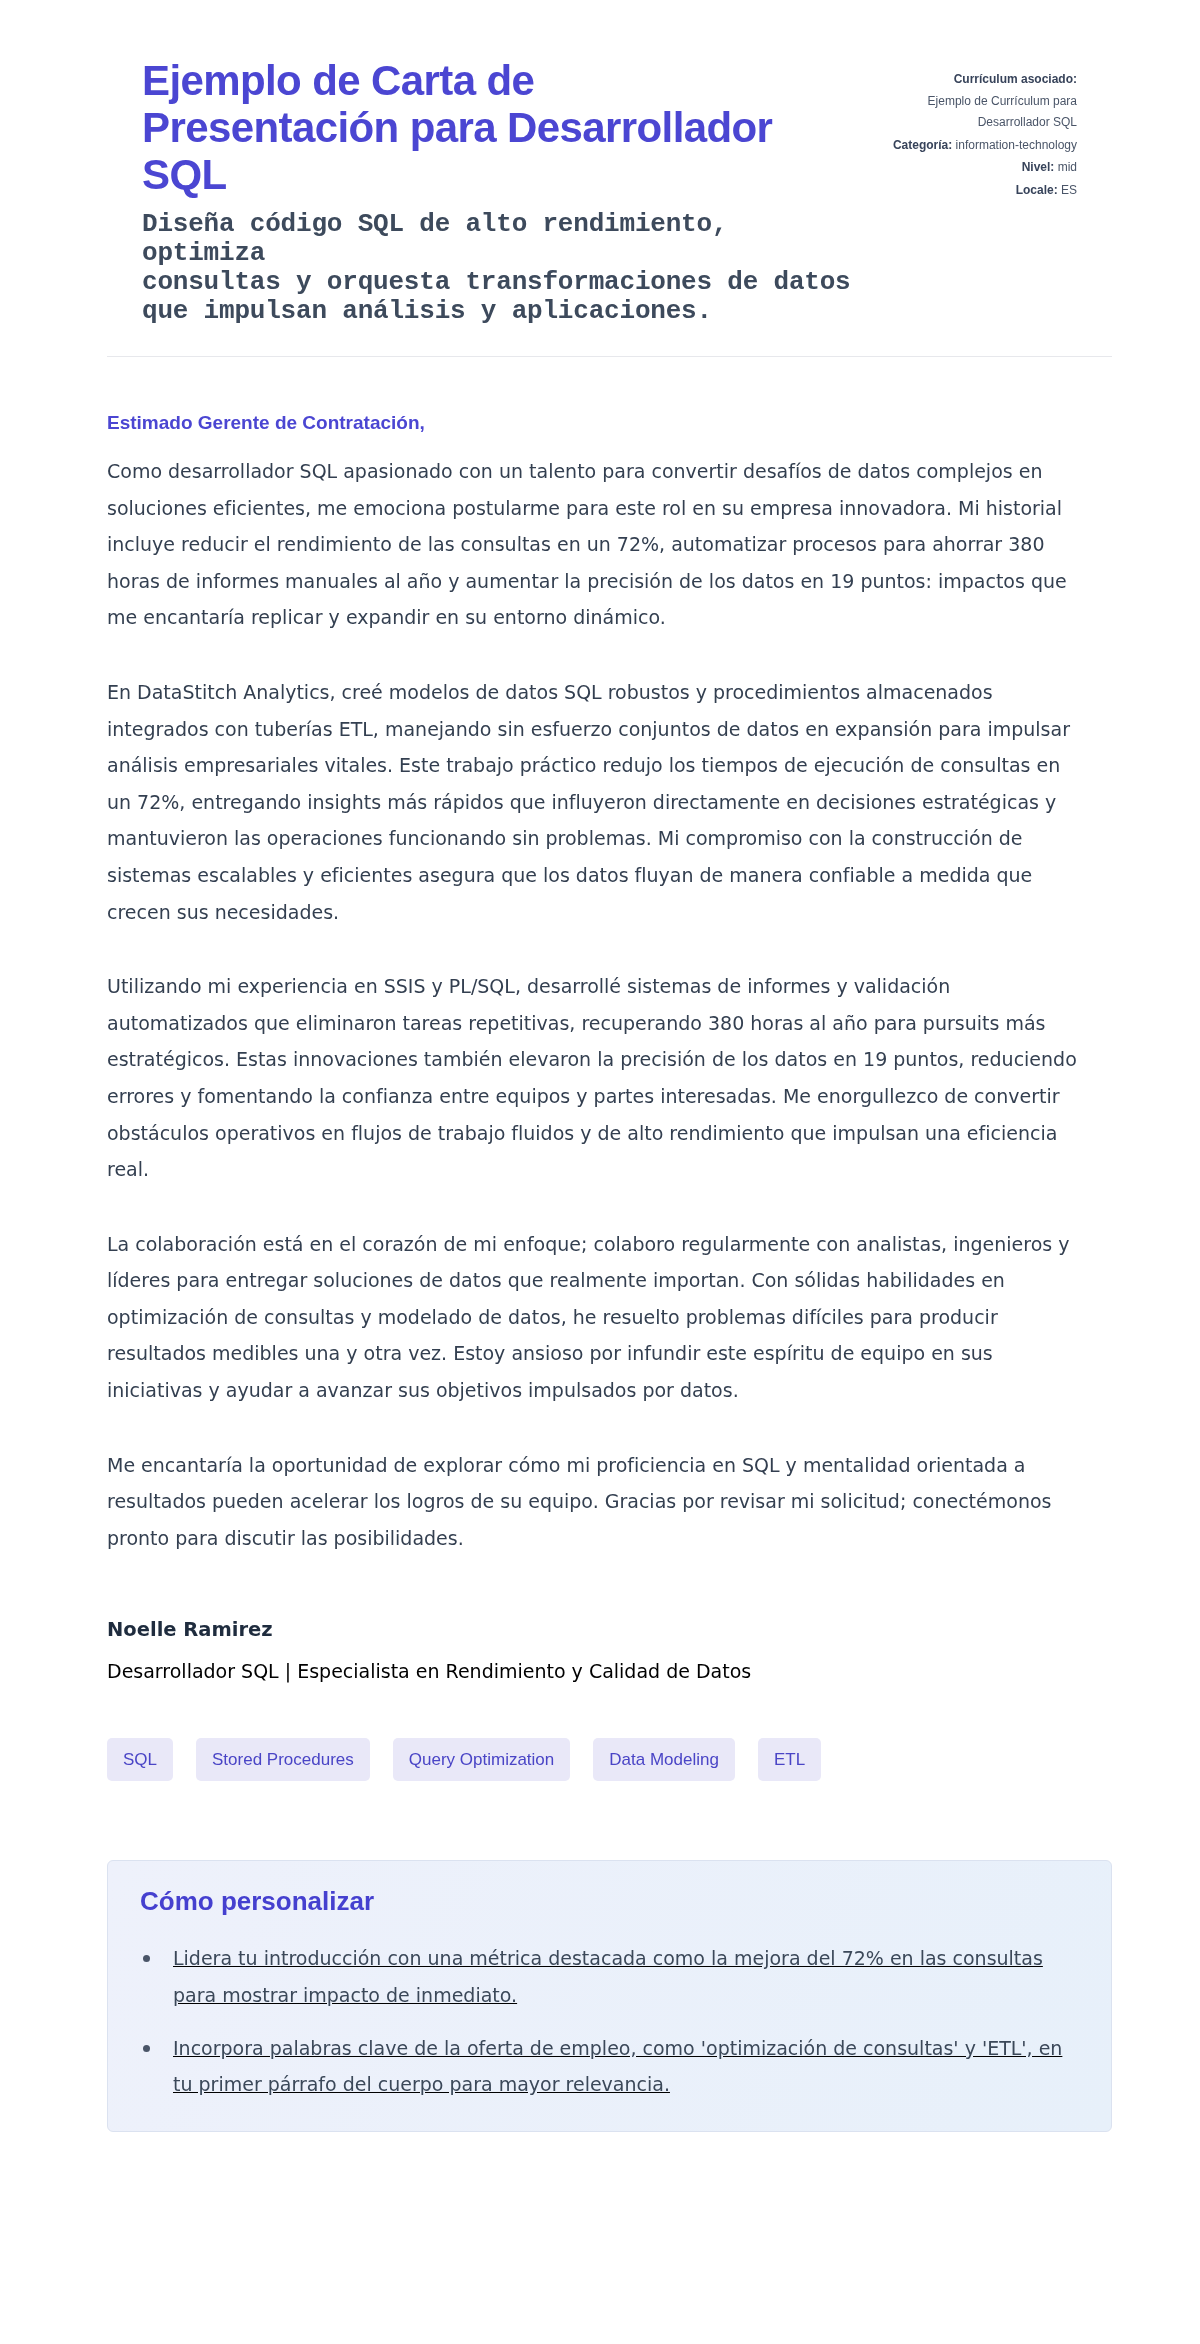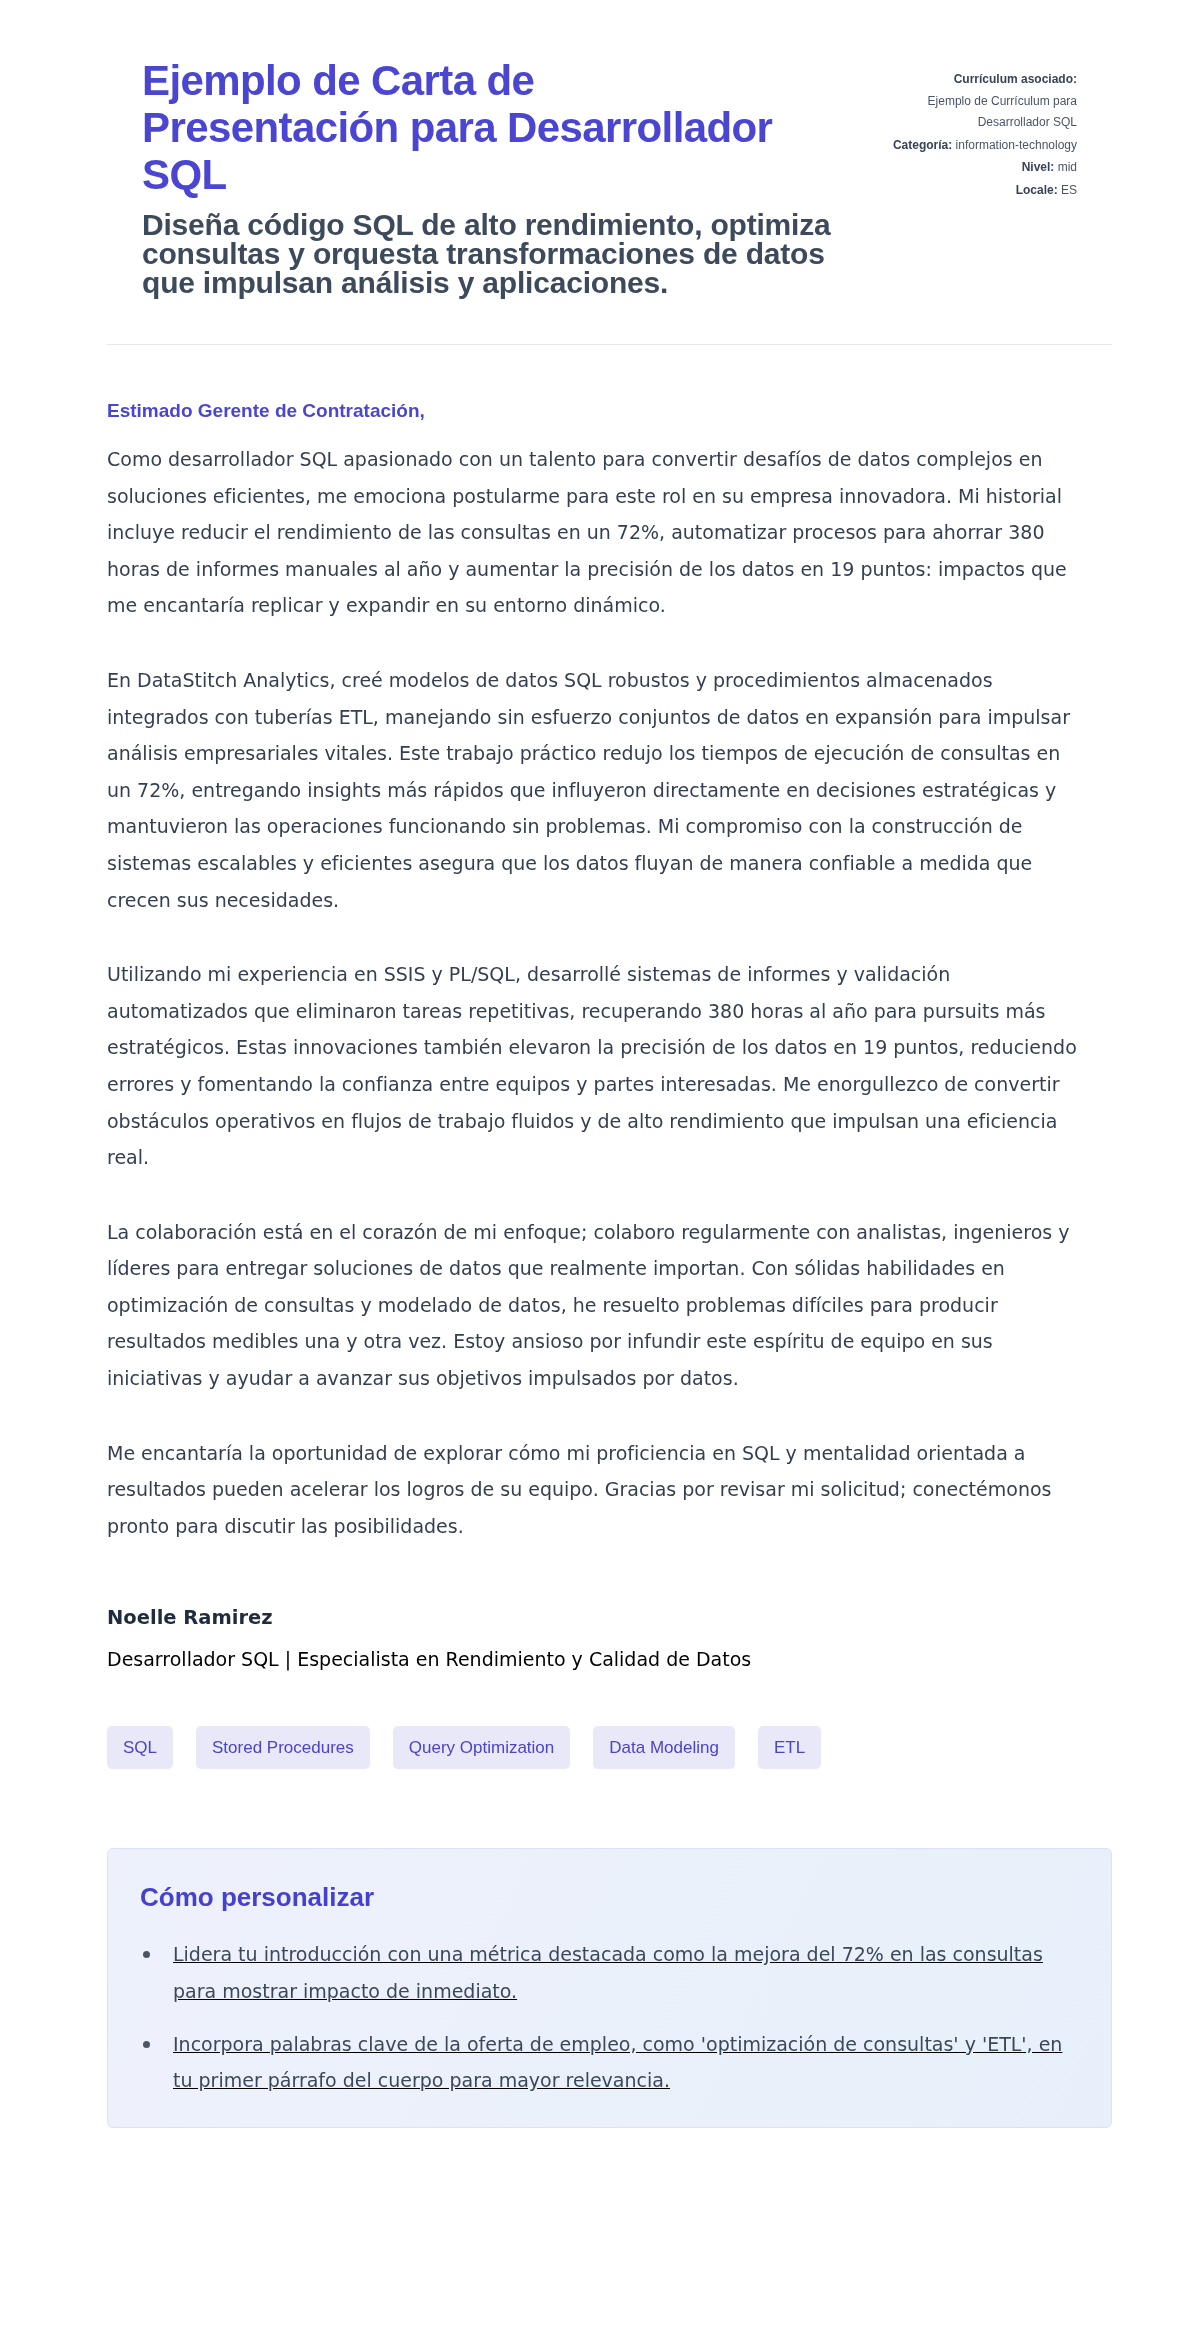--- a/index.html
+++ b/index.html
@@ -13,23 +13,23 @@
   
   .header { display:flex; justify-content:center; align-items:flex-start; }
   .header-left { width:720px; }
   .doc-title {
     margin:0;
     font-family:"Liberation Sans", sans-serif;
     font-weight:700; font-size:42px; line-height:47px; letter-spacing:-0.6px;
     color:#4b46d2; white-space:pre-line;
   }
   .doc-subtitle {
-    margin:12px 0 17px;
-    font-family:Liberation Sans, sans-serif;
-    font-weight:700; font-size:30px; line-height:29px; letter-spacing:-0.2px;
+    margin:12px 0 0;
+    font-family:Liberation Mono, monospace;
+    font-weight:700; font-size:26px; line-height:29px; letter-spacing:-0.2px;
     color:#3d4a5c; white-space:pre-line;
   }
   .header-right {
     width:215px; padding-top:12px; text-align:right;
     font-family:"Liberation Sans", sans-serif;
     font-size:12px; line-height:21.5px; color:#4a5568;
   }
   .meta-entry { margin:0 0 1px; }
   .meta-label { font-weight:700; color:#37435a; }
   .meta-label.block { display:block; }
@@ -65,21 +65,21 @@
     font-size:17px; line-height:17px;
     padding:13px 16px; border-radius:5px;
     white-space:nowrap; cursor:default;
   }
 
   
   .tips {
     margin-top:79px;
     background:linear-gradient(115deg, #eef1fb 0%, #e7f0fa 100%);
     border:1px solid #dbe2f0; border-radius:6px;
-    padding:32px 32px 28px; box-sizing:border-box;
+    padding:24px 32px 28px; box-sizing:border-box;
   }
   .tips-heading {
     margin:0 0 23px;
     font-family:"Liberation Sans", sans-serif;
     font-weight:700; font-size:26px; line-height:32px;
     color:#4540cf;
   }
   .tips-list { list-style:none; margin:0; padding:0;text-decoration:underline; }
   .tip-item { display:flex; align-items:flex-start; }
   .tip-item + .tip-item { margin-top:16px; }

